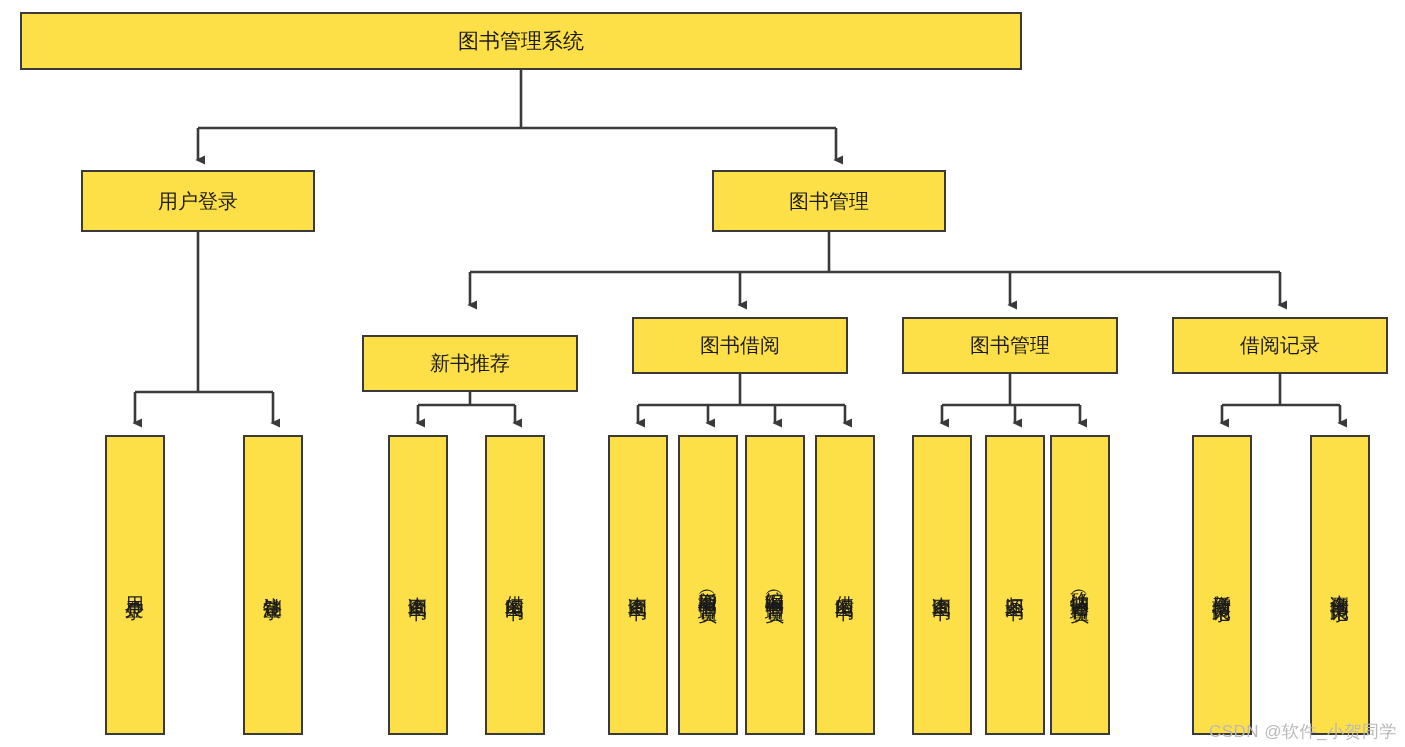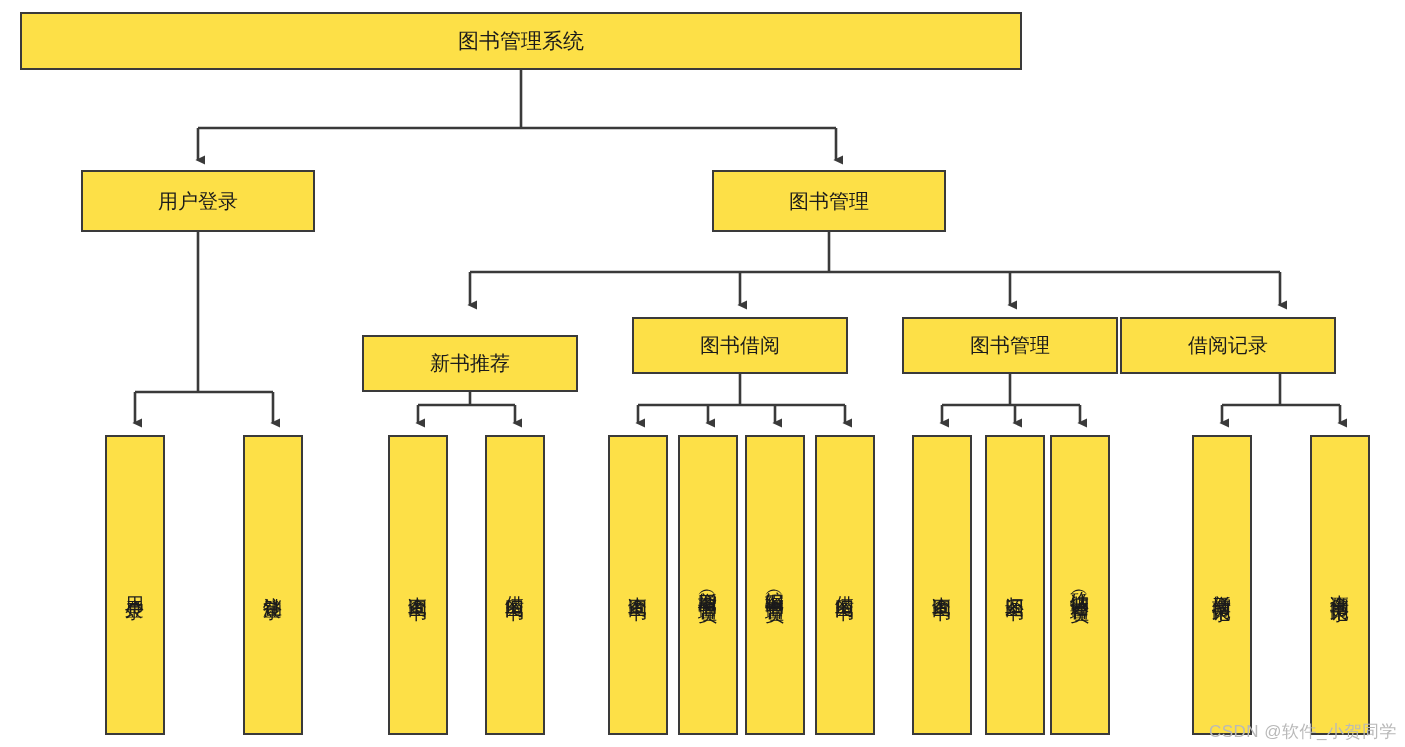--- a/index.html
+++ b/index.html
@@ -95,21 +95,21 @@
 
   <div class="node lvl2" style="left:362px;top:335px;width:216px;height:57px;">
     <span class="lbl">新书推荐</span>
   </div>
   <div class="node lvl2" style="left:632px;top:317px;width:216px;height:57px;">
     <span class="lbl">图书借阅</span>
   </div>
   <div class="node lvl2" style="left:902px;top:317px;width:216px;height:57px;">
     <span class="lbl">图书管理</span>
   </div>
-  <div class="node lvl2" style="left:1120px;top:317px;width:216px;height:57px;">
+  <div class="node lvl2" style="left:1172px;top:317px;width:216px;height:57px;">
     <span class="lbl">借阅记录</span>
   </div>
 
   <div class="node leaf" style="left:105px;top:435px;width:60px;height:300px;">
     <span class="lbl">用户登录</span>
   </div>
   <div class="node leaf" style="left:243px;top:435px;width:60px;height:300px;">
     <span class="lbl">注销登录</span>
   </div>
 

